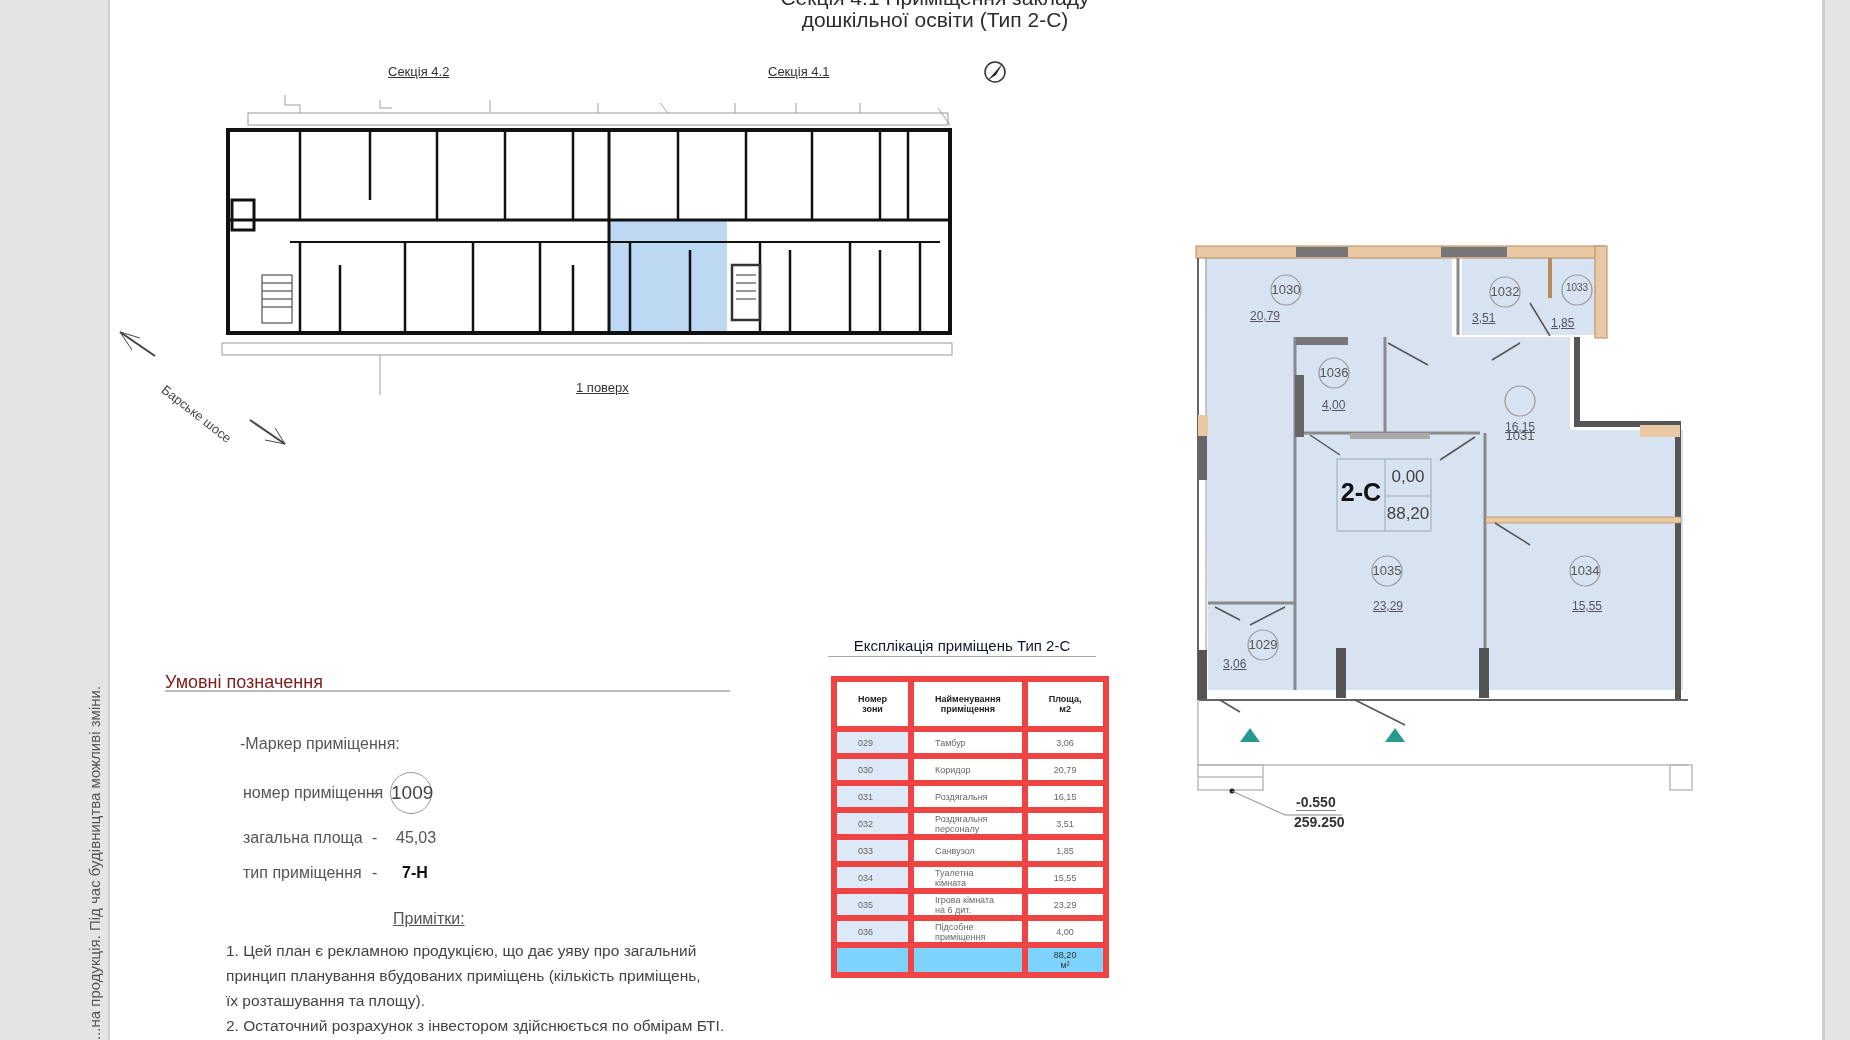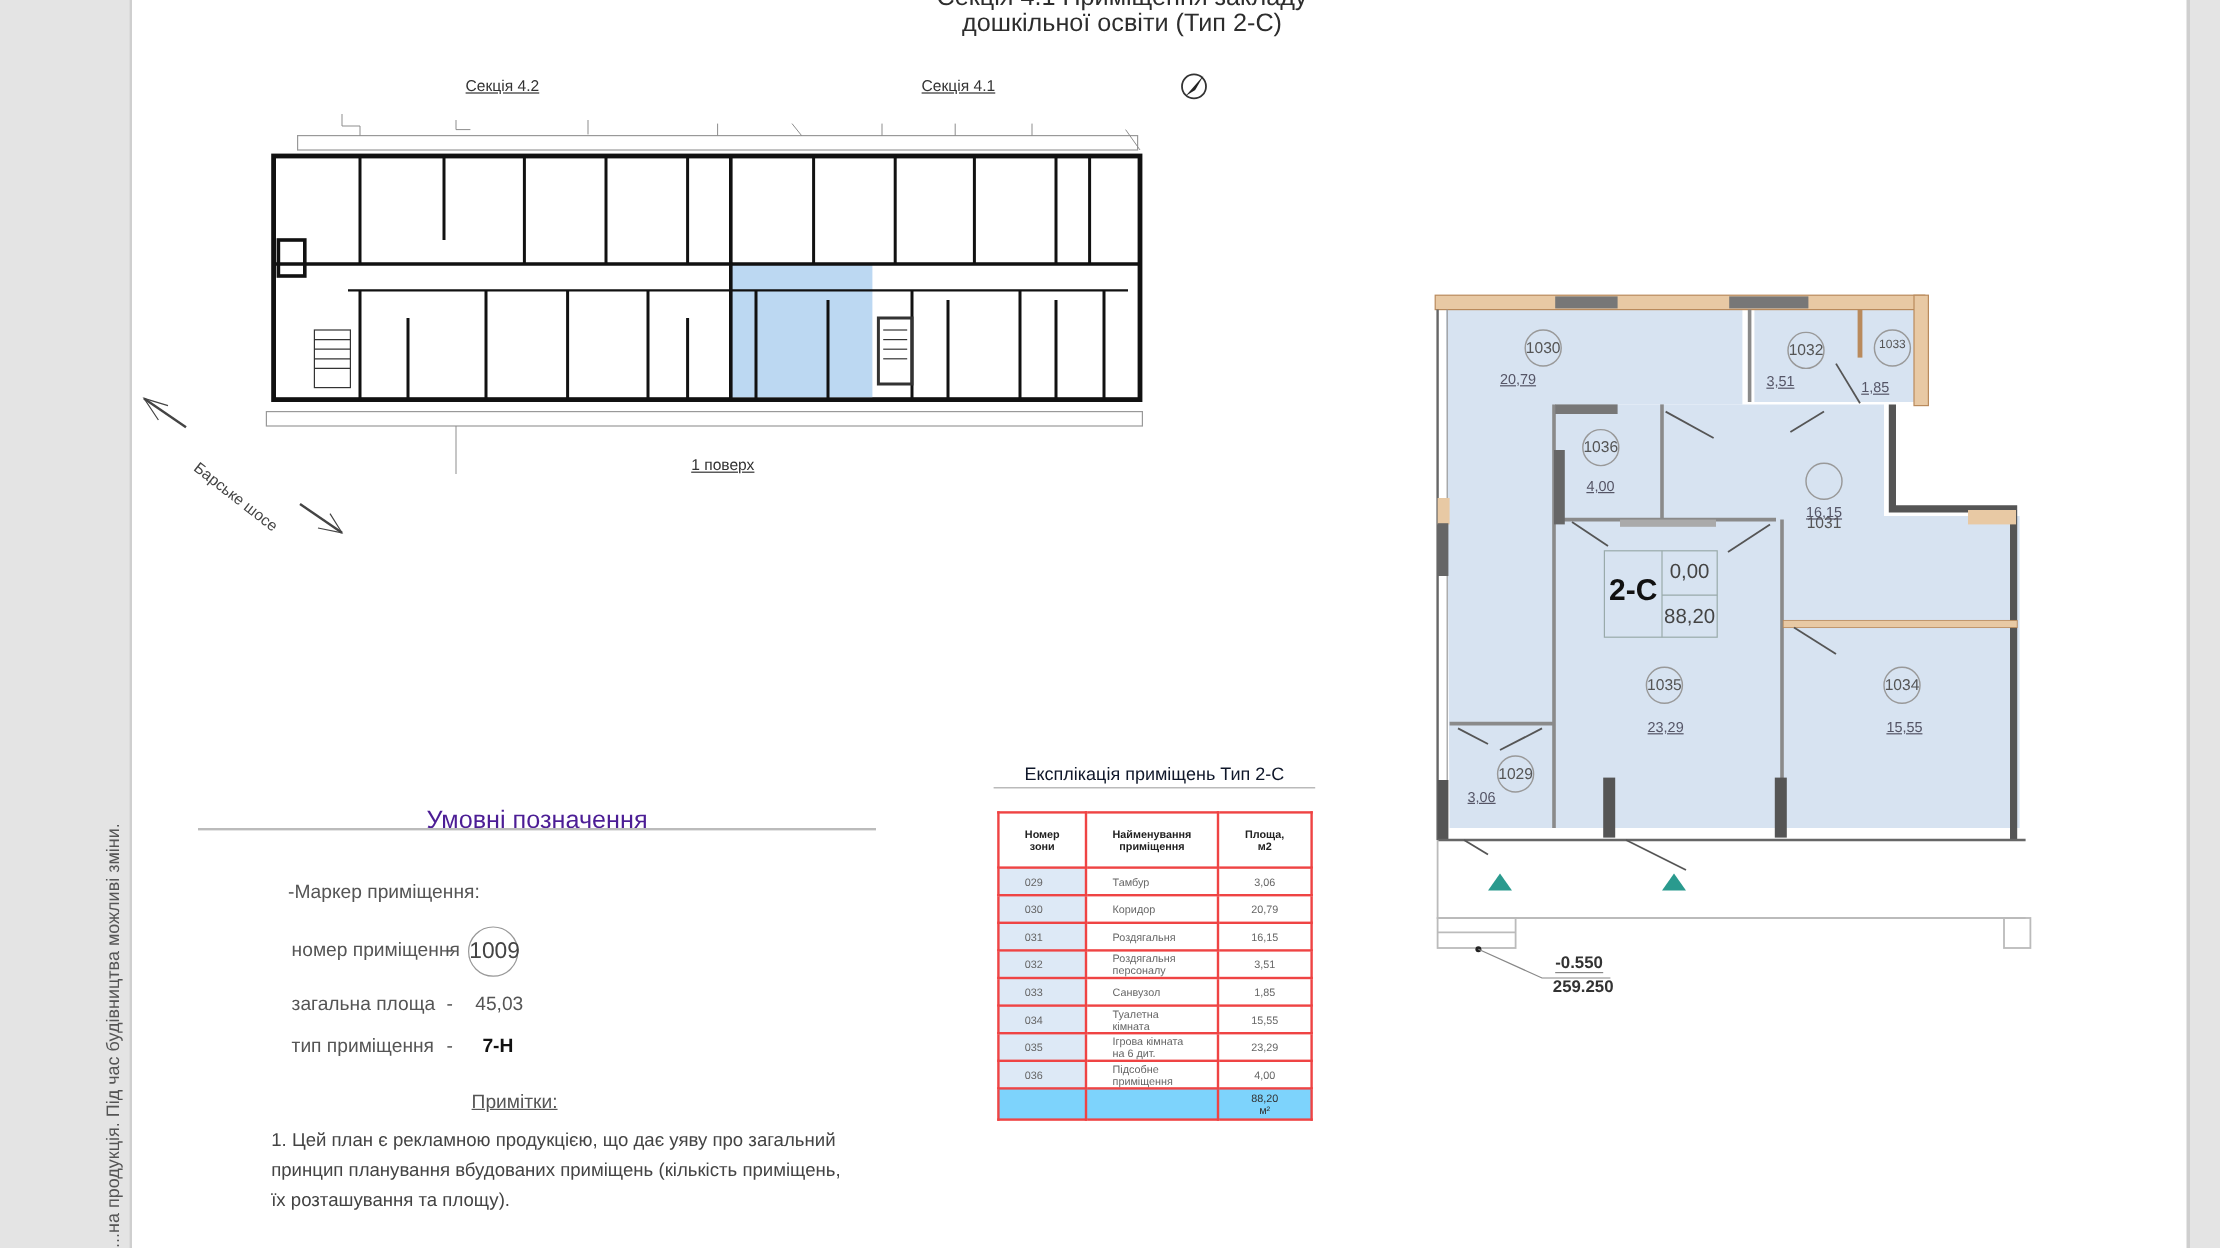--- a/index.html
+++ b/index.html
@@ -4,29 +4,29 @@
 <style>
   html,body{margin:0;padding:0;}
   body{width:1850px;height:1040px;position:relative;overflow:hidden;background:#e6e6e6;font-family:"Liberation Sans",sans-serif;color:#333;}
   .margin-left{position:absolute;left:0;top:0;width:110px;height:1040px;background:#e4e4e4;border-right:2px solid #cfcfcf;box-sizing:border-box;}
   .margin-right{position:absolute;left:1822px;top:0;width:28px;height:1040px;background:#e4e4e4;border-left:3px solid #cfcfcf;box-sizing:border-box;}
   .page{position:absolute;left:110px;top:0;width:1712px;height:1040px;background:#fff;}
   .abs{position:absolute;}
   .title{font-size:21px;color:#2d2d2d;text-align:center;white-space:nowrap;}
   .sec-label{font-size:13px;text-decoration:underline;color:#333;white-space:nowrap;}
   .vert{position:absolute;left:86px;top:1040px;transform:rotate(-90deg);transform-origin:0 0;font-size:15px;color:#555;white-space:nowrap;}
-  .legend-title{font-size:21px;color:#4c1d95;text-align:center;}
+  .legend-title{font-size:18px;color:#7f1d1d;}
   .legend-line{height:2px;background:#bbb;}
   .legend-row{font-size:16px;color:#555;white-space:nowrap;}
   .marker-circle{display:inline-block;width:40px;height:40px;border:1.5px solid #999;border-radius:50%;text-align:center;line-height:40px;font-size:19px;color:#444;}
   .notes-title{font-size:16px;text-decoration:underline;color:#555;}
   .note{font-size:15.5px;color:#444;line-height:25px;}
   .tbl-title{font-size:15px;color:#0f172a;text-align:center;}
   table.expl{border-collapse:collapse;font-size:9px;color:#666;}
-  table.expl td, table.expl th{border:2px solid #ef4444;padding:0 21px;height:21px;}
+  table.expl td, table.expl th{border:6px solid #ef4444;padding:0 21px;height:21px;}
   table.expl th{font-size:9px;color:#222;font-weight:bold;height:44px;}
   table.expl td.num{background:#dde9f6;width:30px;}
   table.expl td.area{text-align:center;width:47px;}
   table.expl tr.total td{background:#7dd3fc;height:24px;}
   table.expl{border:2px solid #bcc6d2;}
 </style>
 </head>
 <body>
 
 <div class="margin-left"></div>
@@ -250,20 +250,21 @@
 
 <div class="abs legend-row" style="left:243px;top:864px;">тип приміщення</div>
 <div class="abs legend-row" style="left:372px;top:864px;">-</div>
 <div class="abs legend-row" style="left:402px;top:864px;font-weight:bold;color:#111;">7-Н</div>
 
 <div class="abs notes-title" style="left:393px;top:910px;">Примітки:</div>
 <div class="abs" style="left:226px;top:938px;">
   <div class="note">1. Цей план є рекламною продукцією, що дає уяву про загальний</div>
   <div class="note">принцип  планування вбудованих приміщень (кількість приміщень,</div>
   <div class="note">їх розташування та площу).</div>
+  <div class="note">2. Остаточний розрахунок з інвестором здійснюється по обмірам БТІ.</div>
 </div>
 
 <div class="abs tbl-title" style="left:828px;top:637px;width:268px;">Експлікація приміщень Тип 2-С</div>
 <div class="abs" style="left:828px;top:656px;width:268px;height:1px;background:#aaa;"></div>
 <div class="abs" style="left:831px;top:676px;">
 <table class="expl" style="width:263px;">
   <thead>
     <tr>
       <th>Номер зони</th>
       <th>Найменування приміщення</th>

